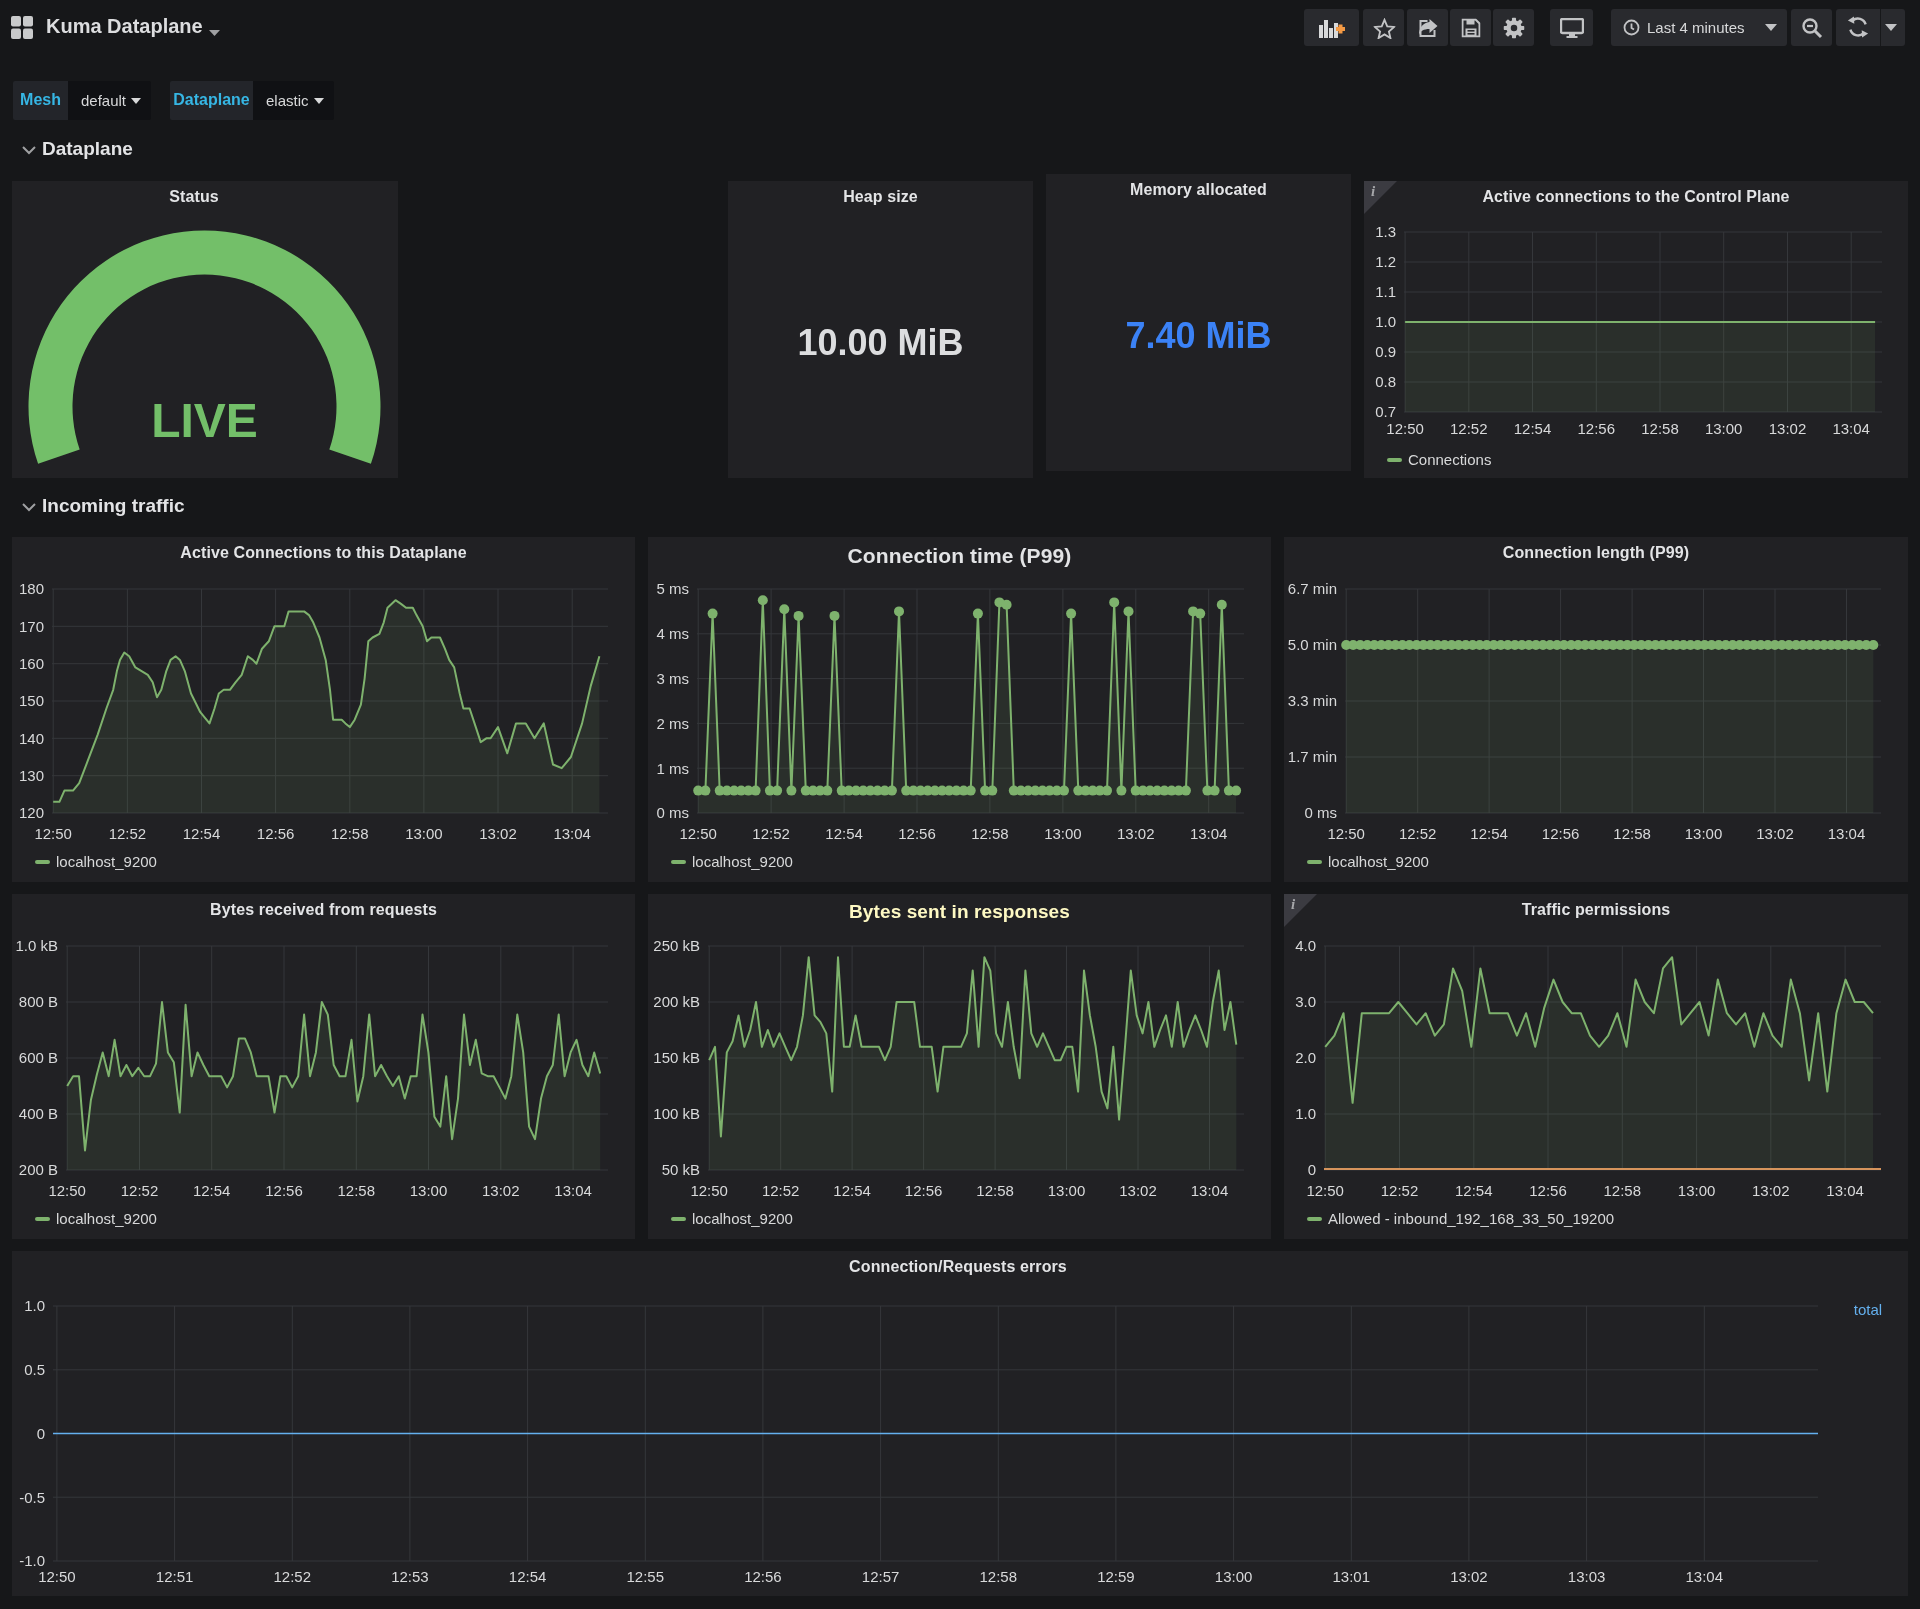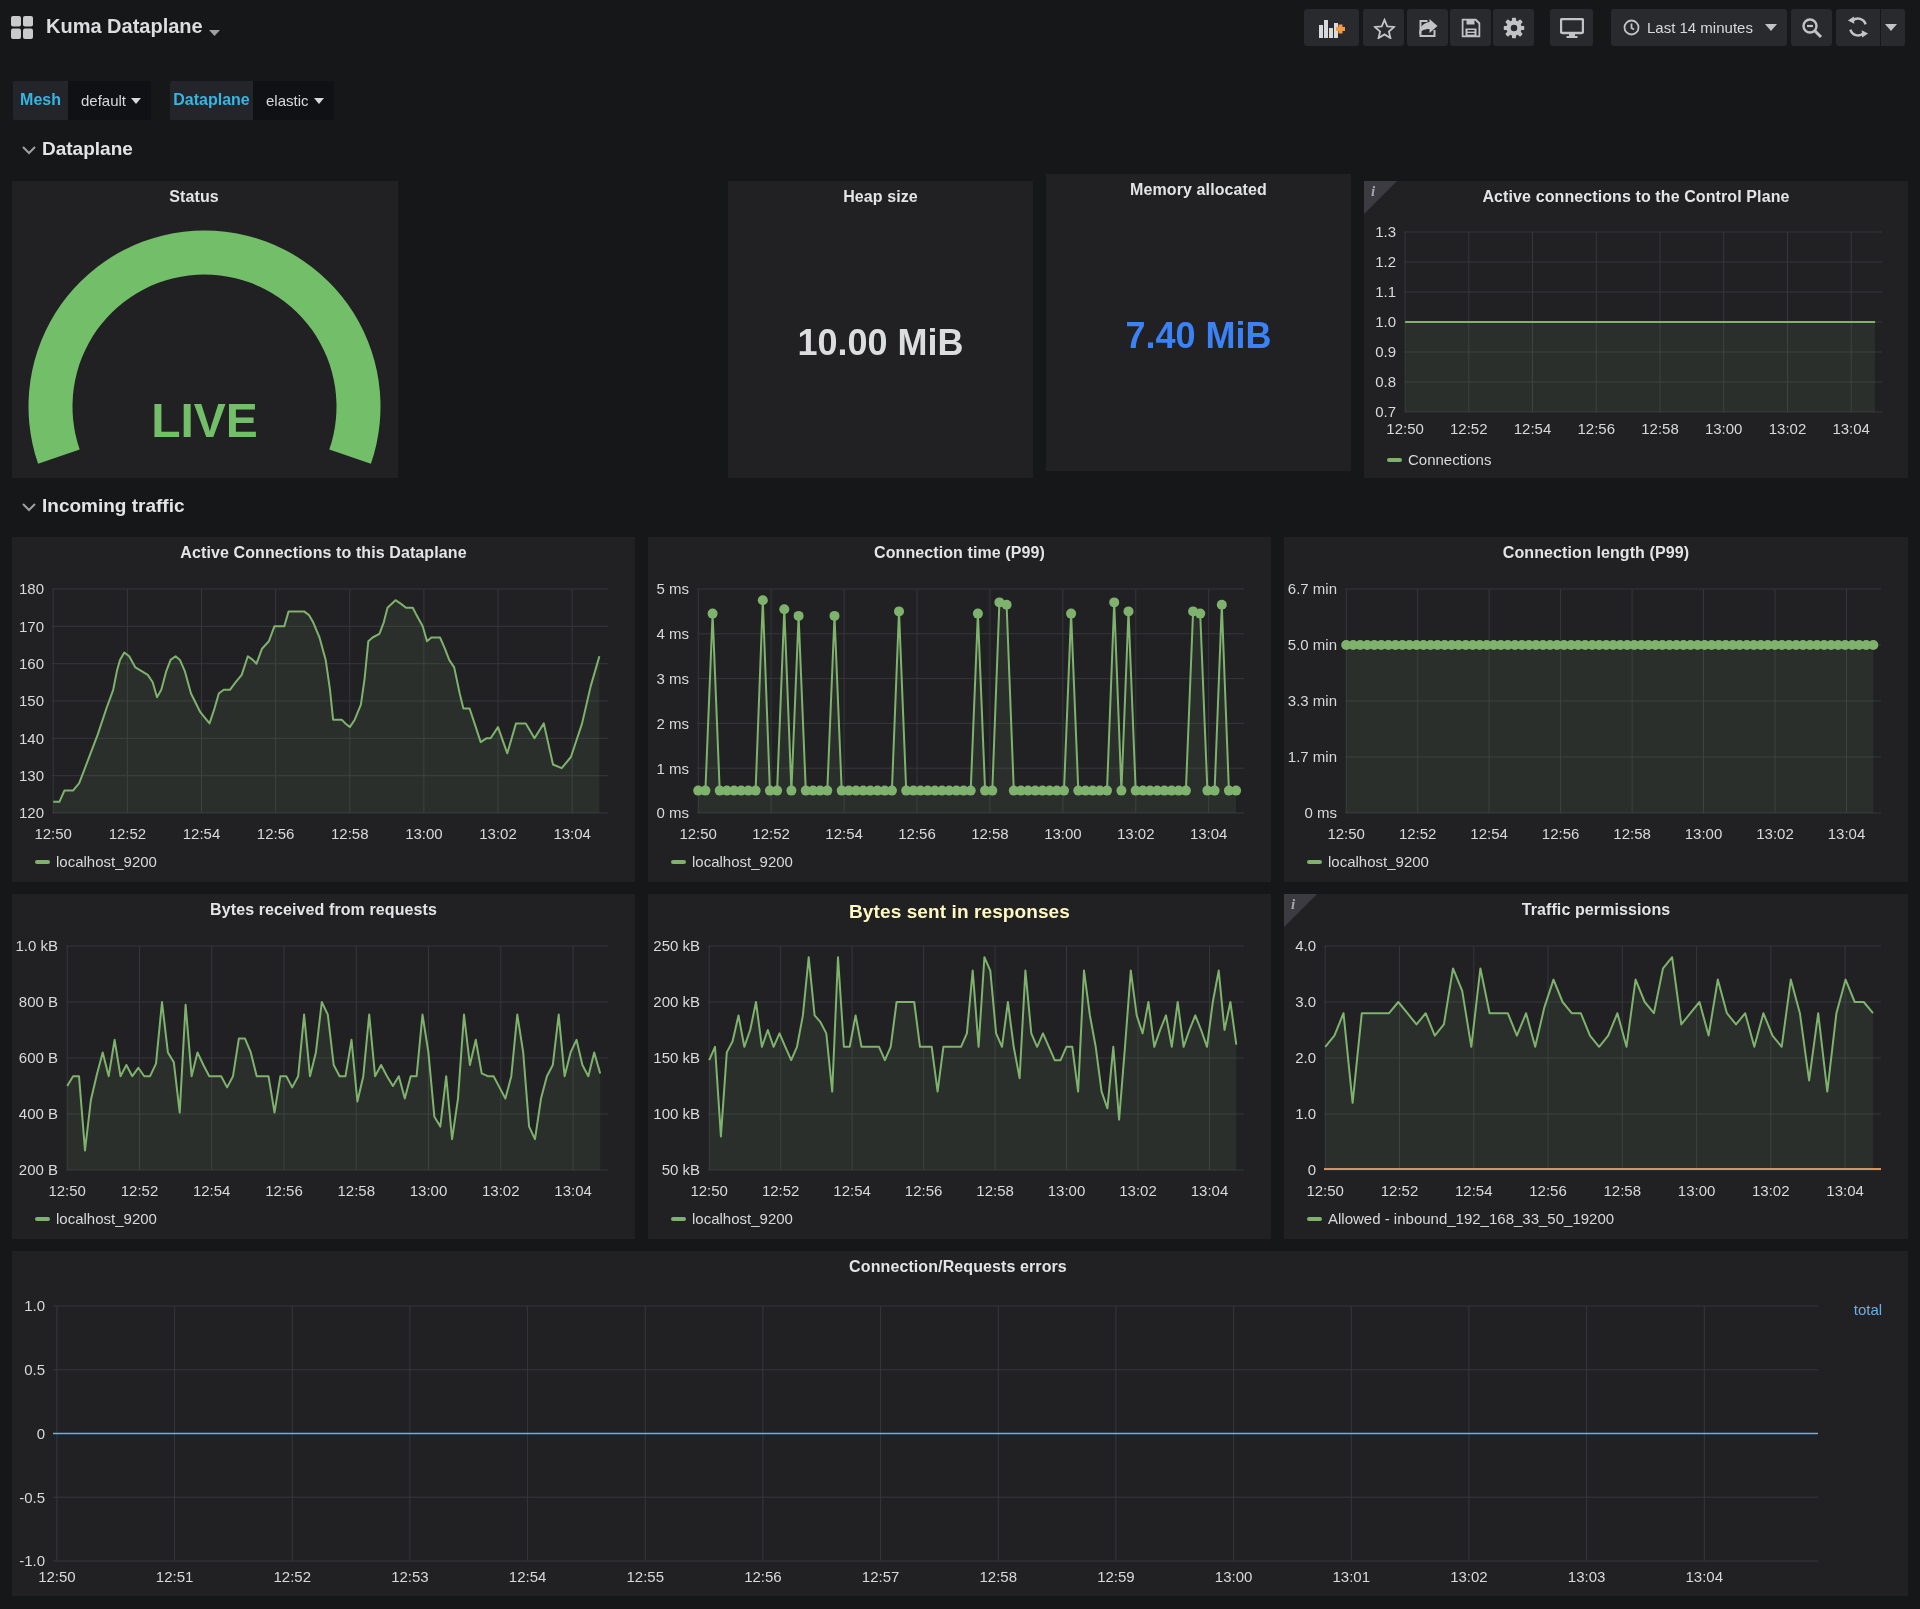--- a/index.html
+++ b/index.html
@@ -65,21 +65,21 @@
           <rect x="6.5" y="18" width="11" height="2" fill="#c2c3c5"></rect>
         </svg></div>
     </div>
     <div style="position:absolute;left:1611px;top:9px;width:176px;height:37px;background:#292a2e;border-radius:3px">
 <div style="position:absolute;left:12px;top:10px">
         <svg style="display:block" width="17" height="17" viewBox="0 0 17 17">
           <circle cx="8.5" cy="8.5" r="7" fill="none" stroke="#c2c3c5" stroke-width="1.8"></circle>
           <path d="M8.5 4.5 V9 L11 10.5" fill="none" stroke="#c2c3c5" stroke-width="1.8"></path>
         </svg>
       </div>
-<div style="position:absolute;left:36px;top:10px;font-size:15px;color:#d8d9da;font-weight:500">Last 14 minutes</div>
+<div style="position:absolute;left:36px;top:10px;font-size:15px;color:#d8d9da;font-weight:500">Last 4 minutes</div>
 <div style="position:absolute;right:10px;top:15px">
         <svg style="display:block" width="12" height="7" viewBox="0 0 12 7">
           <path d="M0 0 H12 L6 7 Z" fill="#c2c3c5"></path>
         </svg>
       </div>
     </div>
     <div style="position:absolute;left:1791px;top:9px;width:41px;height:37px;background:#292a2e;border-radius:3px">
       <div style="position:absolute;left:50%;top:50%;transform:translate(-50%,-50%);width:22px;height:22px"><svg width="22" height="22" viewBox="0 0 22 22">
           <circle cx="9" cy="9" r="6.5" fill="none" stroke="#c2c3c5" stroke-width="2.4"></circle>
           <line x1="6" y1="9" x2="12" y2="9" stroke="#c2c3c5" stroke-width="2.2"></line>
@@ -223,21 +223,21 @@
         <text x="411.9" y="302" fill="#d8d9da" font-family="&quot;Liberation Sans&quot;, sans-serif" font-size="15" text-anchor="middle">13:00</text>
         <text x="486.0" y="302" fill="#d8d9da" font-family="&quot;Liberation Sans&quot;, sans-serif" font-size="15" text-anchor="middle">13:02</text>
         <text x="560.2" y="302" fill="#d8d9da" font-family="&quot;Liberation Sans&quot;, sans-serif" font-size="15" text-anchor="middle">13:04</text>
         <path d="M41.2 276.0 L41.2 264.8 L47.4 264.8 L52.4 253.6 L61.0 253.6 L67.2 246.1 L75.8 223.7 L85.7 197.6 L94.4 171.5 L101.2 152.8 L104.9 134.1 L108.0 122.9 L112.3 115.5 L117.2 119.2 L123.4 130.4 L129.6 134.1 L135.8 137.9 L140.7 145.3 L145.0 160.3 L149.3 152.8 L154.3 134.1 L158.6 122.9 L163.6 119.2 L167.9 122.9 L172.8 134.1 L179.0 156.5 L188.3 175.2 L197.5 186.4 L202.5 171.5 L206.8 156.5 L211.7 152.8 L217.9 152.8 L223.5 145.3 L229.7 137.9 L235.8 119.2 L240.8 122.9 L244.5 126.7 L250.0 111.7 L256.8 104.3 L262.4 89.3 L272.3 89.3 L276.6 74.4 L292.1 74.4 L297.0 78.1 L301.3 85.6 L307.5 100.5 L313.7 122.9 L318.0 152.8 L321.1 182.7 L329.7 182.7 L333.4 186.4 L337.8 190.1 L342.7 182.7 L348.9 167.7 L352.6 141.6 L356.3 104.3 L360.6 100.5 L367.4 96.8 L371.7 85.6 L375.5 70.7 L383.5 63.2 L389.0 66.9 L394.0 70.7 L400.8 70.7 L404.5 78.1 L410.7 89.3 L415.0 104.3 L419.3 100.5 L428.0 100.5 L432.9 111.7 L437.2 122.9 L442.2 130.4 L447.7 156.5 L451.4 171.5 L457.6 171.5 L463.8 190.1 L468.7 205.1 L474.3 201.3 L478.6 201.3 L486.0 190.1 L495.3 216.3 L504.0 186.4 L513.8 186.4 L522.5 201.3 L531.8 186.4 L541.0 227.5 L549.7 231.2 L558.9 220.0 L570.1 186.4 L578.7 149.1 L587.4 119.2 L587.4 276 Z" fill="rgba(126,178,109,0.10)" stroke="none"></path>
         <path d="M41.2 264.8 L47.4 264.8 L52.4 253.6 L61.0 253.6 L67.2 246.1 L75.8 223.7 L85.7 197.6 L94.4 171.5 L101.2 152.8 L104.9 134.1 L108.0 122.9 L112.3 115.5 L117.2 119.2 L123.4 130.4 L129.6 134.1 L135.8 137.9 L140.7 145.3 L145.0 160.3 L149.3 152.8 L154.3 134.1 L158.6 122.9 L163.6 119.2 L167.9 122.9 L172.8 134.1 L179.0 156.5 L188.3 175.2 L197.5 186.4 L202.5 171.5 L206.8 156.5 L211.7 152.8 L217.9 152.8 L223.5 145.3 L229.7 137.9 L235.8 119.2 L240.8 122.9 L244.5 126.7 L250.0 111.7 L256.8 104.3 L262.4 89.3 L272.3 89.3 L276.6 74.4 L292.1 74.4 L297.0 78.1 L301.3 85.6 L307.5 100.5 L313.7 122.9 L318.0 152.8 L321.1 182.7 L329.7 182.7 L333.4 186.4 L337.8 190.1 L342.7 182.7 L348.9 167.7 L352.6 141.6 L356.3 104.3 L360.6 100.5 L367.4 96.8 L371.7 85.6 L375.5 70.7 L383.5 63.2 L389.0 66.9 L394.0 70.7 L400.8 70.7 L404.5 78.1 L410.7 89.3 L415.0 104.3 L419.3 100.5 L428.0 100.5 L432.9 111.7 L437.2 122.9 L442.2 130.4 L447.7 156.5 L451.4 171.5 L457.6 171.5 L463.8 190.1 L468.7 205.1 L474.3 201.3 L478.6 201.3 L486.0 190.1 L495.3 216.3 L504.0 186.4 L513.8 186.4 L522.5 201.3 L531.8 186.4 L541.0 227.5 L549.7 231.2 L558.9 220.0 L570.1 186.4 L578.7 149.1 L587.4 119.2" fill="none" stroke="#7eb26d" stroke-width="2" stroke-linejoin="round"></path>
         <rect x="23" y="323" width="15" height="4" rx="2" fill="#7eb26d"></rect>
         <text x="44" y="330" fill="#d8d9da" font-family="&quot;Liberation Sans&quot;, sans-serif" font-size="15">localhost_9200</text>
       </svg>
     </div>
     <div style="position:absolute;left:648px;top:537px;width:623px;height:345px;background:#212124;">
-      <div style="position:absolute;left:0px;right:0px;top:7px;text-align:center;font-size:16px;font-weight:600;color:#e3e4e6;letter-spacing:0.1px">Connection time (P99)</div>
+      <div style="position:absolute;left:0px;right:0px;top:7px;text-align:center;font-size:21px;font-weight:600;color:#e3e4e6;letter-spacing:0.1px">Connection time (P99)</div>
       <svg width="623" height="345" viewBox="0 0 623 345" xmlns="http://www.w3.org/2000/svg" style="position:absolute;left:0;top:0">
         <path d="M49 276.0H596 M49 231.2H596 M49 186.4H596 M49 141.6H596 M49 96.8H596 M49 52.0H596 M50.2 52V276 M123.1 52V276 M196.1 52V276 M269.0 52V276 M341.9 52V276 M414.9 52V276 M487.8 52V276 M560.7 52V276" stroke="#35373b" stroke-width="1" fill="none"></path>
         <text x="41" y="281.2" fill="#d8d9da" font-family="&quot;Liberation Sans&quot;, sans-serif" font-size="15" text-anchor="end">0 ms</text>
         <text x="41" y="236.5" fill="#d8d9da" font-family="&quot;Liberation Sans&quot;, sans-serif" font-size="15" text-anchor="end">1 ms</text>
         <text x="41" y="191.7" fill="#d8d9da" font-family="&quot;Liberation Sans&quot;, sans-serif" font-size="15" text-anchor="end">2 ms</text>
         <text x="41" y="146.9" fill="#d8d9da" font-family="&quot;Liberation Sans&quot;, sans-serif" font-size="15" text-anchor="end">3 ms</text>
         <text x="41" y="102.1" fill="#d8d9da" font-family="&quot;Liberation Sans&quot;, sans-serif" font-size="15" text-anchor="end">4 ms</text>
         <text x="41" y="57.2" fill="#d8d9da" font-family="&quot;Liberation Sans&quot;, sans-serif" font-size="15" text-anchor="end">5 ms</text>
         <text x="50.2" y="302" fill="#d8d9da" font-family="&quot;Liberation Sans&quot;, sans-serif" font-size="15" text-anchor="middle">12:50</text>
         <text x="123.1" y="302" fill="#d8d9da" font-family="&quot;Liberation Sans&quot;, sans-serif" font-size="15" text-anchor="middle">12:52</text>

